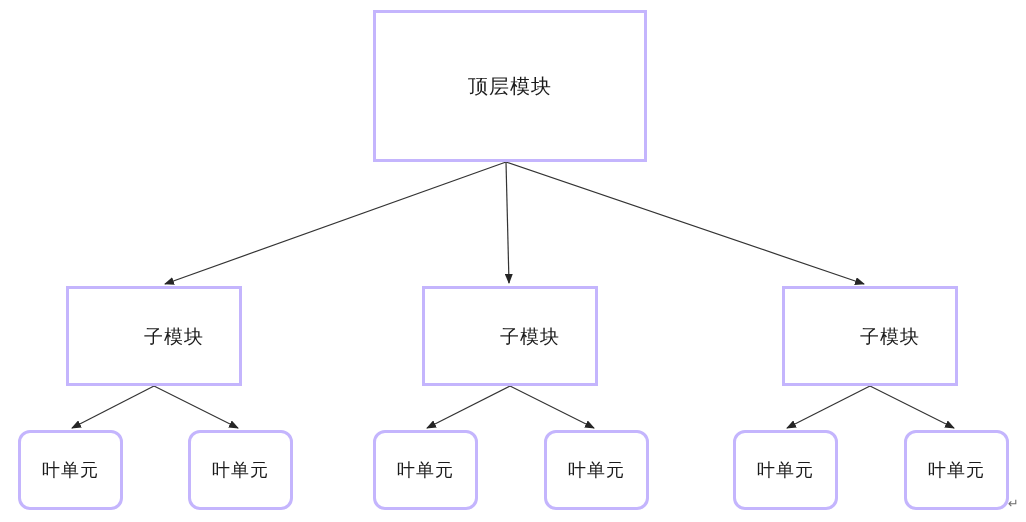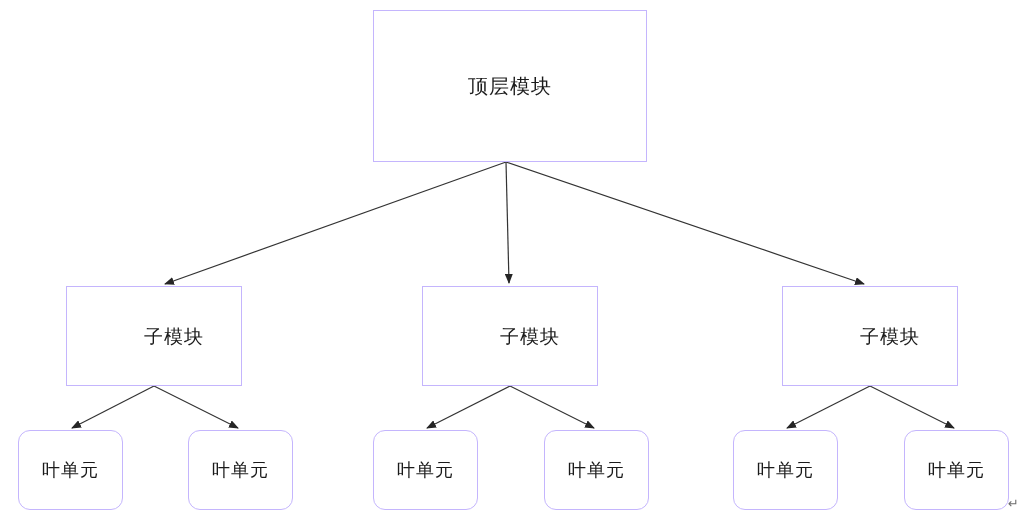--- a/index.html
+++ b/index.html
@@ -22,21 +22,21 @@
     left: 0;
     top: 0;
     width: 1026px;
     height: 522px;
     pointer-events: none;
   }
   .node {
     position: absolute;
     box-sizing: border-box;
     background: #ffffff;
-    border: 1px solid #c4b5fd;
+    border: 3px solid #c4b5fd;
     display: flex;
     align-items: center;
     justify-content: center;
     color: #1a1a1a;
     letter-spacing: 1px;
     z-index: 2;
   }
   .node-root {
     left: 373px;
     top: 10px;

